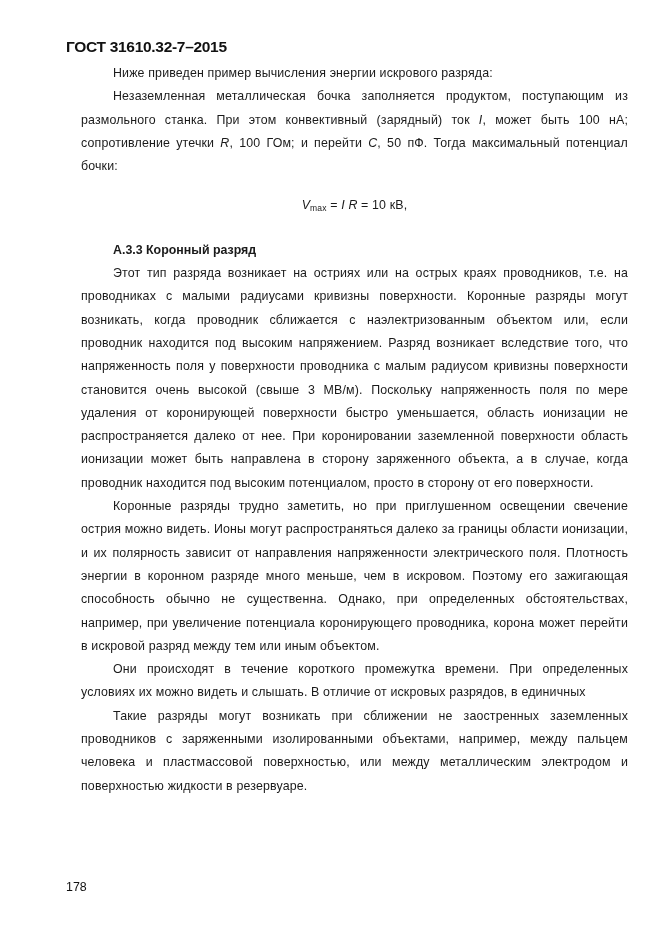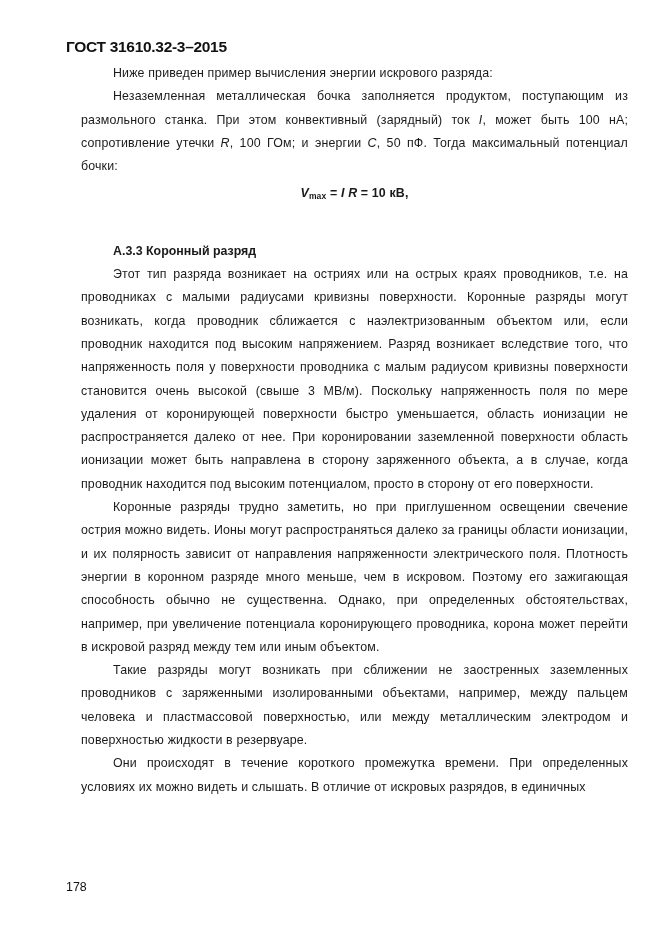--- a/index.html
+++ b/index.html
@@ -33,63 +33,62 @@
     line-height: 23.3px;
     letter-spacing: 0.15px;
   }
   .p {
     margin: 0;
     text-align: justify;
     text-indent: 32px;
   }
   .p.noindent { text-indent: 0; }
   .formula {
-    margin: 4px;
+    margin: 16px;
     text-align: center;
     font-size: 12.4px;
-    font-weight: bold;
   }
   .formula i { font-style: italic; }
   .formula sub {
     font-size: 8.5px;
     vertical-align: -2px;
     line-height: 0;
   }
   .heading {
     margin: 0;
     font-weight: bold;
     text-indent: 32px;
     letter-spacing: 0px;
   }
-  .heading.first { margin-top: 34px; }
+  .heading.first { margin-top: 21px; }
   .page-number {
     position: absolute;
     left: 66px;
     top: 880px;
     font-size: 12.4px;
     color: #111;
   }
 </style>
 </head>
 <body>
 
-<div class="page-header">ГОСТ 31610.32-3–2015</div>
+<div class="page-header">ГОСТ 31610.32-7–2015</div>
 
 <div class="content">
 
   <p class="p">Ниже приведен пример вычисления энергии искрового разряда:</p>
 
-  <p class="p"><span>Незаземленная металлическая бочка заполняется продуктом, поступающим из размольного станка. При этом конвективный (зарядный) ток </span><i>I</i><span>, может быть 100 нА; сопротивление утечки </span><i>R</i><span>, 100 ГОм; и энергии </span><i>C</i><span>, 50 пФ. Тогда максимальный потенциал бочки:</span></p>
+  <p class="p"><span>Незаземленная металлическая бочка заполняется продуктом, поступающим из размольного станка. При этом конвективный (зарядный) ток </span><i>I</i><span>, может быть 100 нА; сопротивление утечки </span><i>R</i><span>, 100 ГОм; и перейти </span><i>C</i><span>, 50 пФ. Тогда максимальный потенциал бочки:</span></p>
 
   <p class="formula"><i>V</i><sub>max</sub><span> = </span><i>I</i><span> </span><i>R</i><span> = 10 кВ,</span></p>
 
 
 
   <p class="heading first">А.3.3 Коронный разряд</p>
   <p class="p">Этот тип разряда возникает на остриях или на острых краях проводников, т.е. на проводниках с малыми радиусами кривизны поверхности. Коронные разряды могут возникать, когда проводник сближается с наэлектризованным объектом или, если проводник находится под высоким напряжением. Разряд возникает вследствие того, что напряженность поля у поверхности проводника с малым радиусом кривизны поверхности становится очень высокой (свыше 3 МВ/м). Поскольку напряженность поля по мере удаления от коронирующей поверхности быстро уменьшается, область ионизации не распространяется далеко от нее. При коронировании заземленной поверхности область ионизации может быть направлена в сторону заряженного объекта, а в случае, когда проводник находится под высоким потенциалом, просто в сторону от его поверхности.</p>
   <p class="p">Коронные разряды трудно заметить, но при приглушенном освещении свечение острия можно видеть. Ионы могут распространяться далеко за границы области ионизации, и их полярность зависит от направления напряженности электрического поля. Плотность энергии в коронном разряде много меньше, чем в искровом. Поэтому его зажигающая способность обычно не существенна. Однако, при определенных обстоятельствах, например, при увеличение потенциала коронирующего проводника, корона может перейти в искровой разряд между тем или иным объектом.</p>
 
+  <p class="p">Они происходят в течение короткого промежутка времени. При определенных условиях их можно видеть и слышать. В отличие от искровых разрядов, в единичных</p>
   <p class="p">Такие разряды могут возникать при сближении не заостренных заземленных проводников с заряженными изолированными объектами, например, между пальцем человека и пластмассовой поверхностью, или между металлическим электродом и поверхностью жидкости в резервуаре.</p>
-  <p class="p">Они происходят в течение короткого промежутка времени. При определенных условиях их можно видеть и слышать. В отличие от искровых разрядов, в единичных</p>
 
 </div>
 
 <div class="page-number">178</div>
 
 </body></html>

